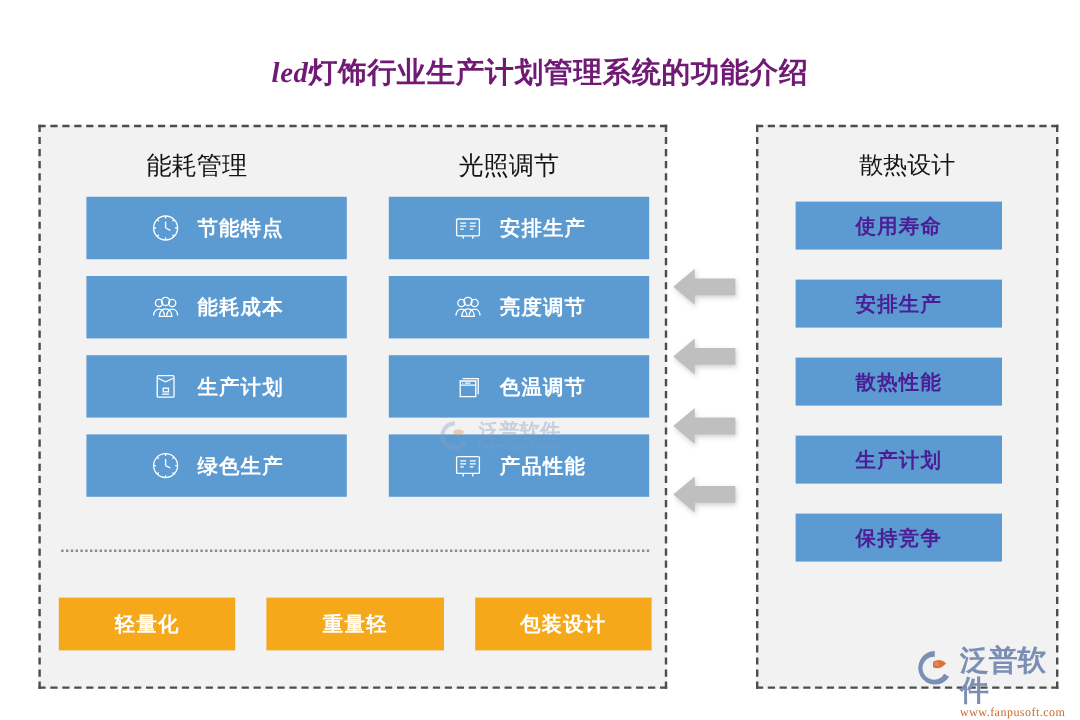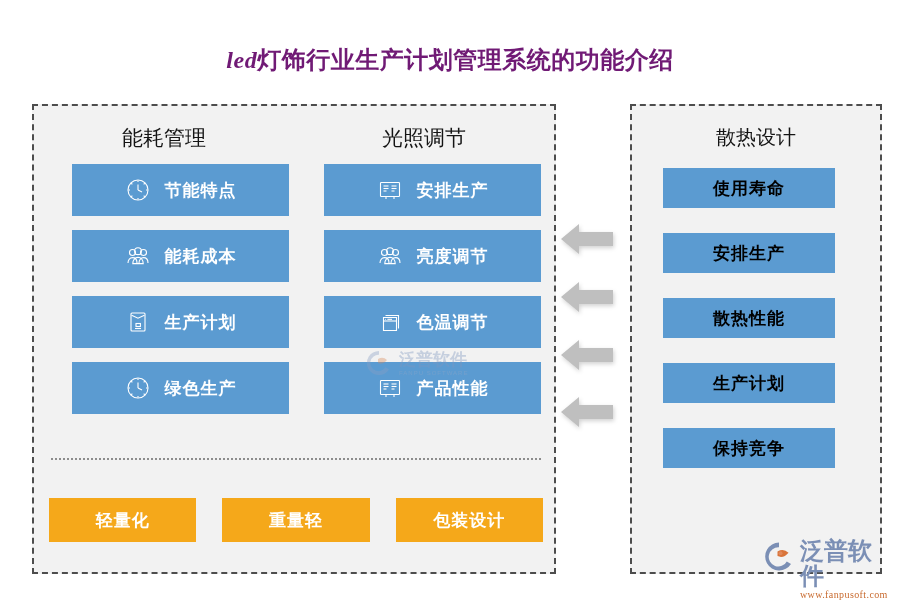--- a/index.html
+++ b/index.html
@@ -111,21 +111,21 @@
     position: absolute;
     left: 31px; top: 62px;
     width: 172px;
     display: flex; flex-direction: column;
     gap: 25px;
   }
   .right-cell {
     height: 40px;
     background: #5b9bd1;
     display: flex; align-items: center; justify-content: center;
-    color: #000000;
+    color: #4c1d95;
     font-family: "Liberation Serif", "DejaVu Serif", serif;
     font-weight: bold;
     font-size: 17px;
     letter-spacing: 1px;
   }
 
   
   .arrows { position: absolute; left: 561px; top: 222px; width: 62px; height: 220px; }
   .arrow {
     position: absolute;

